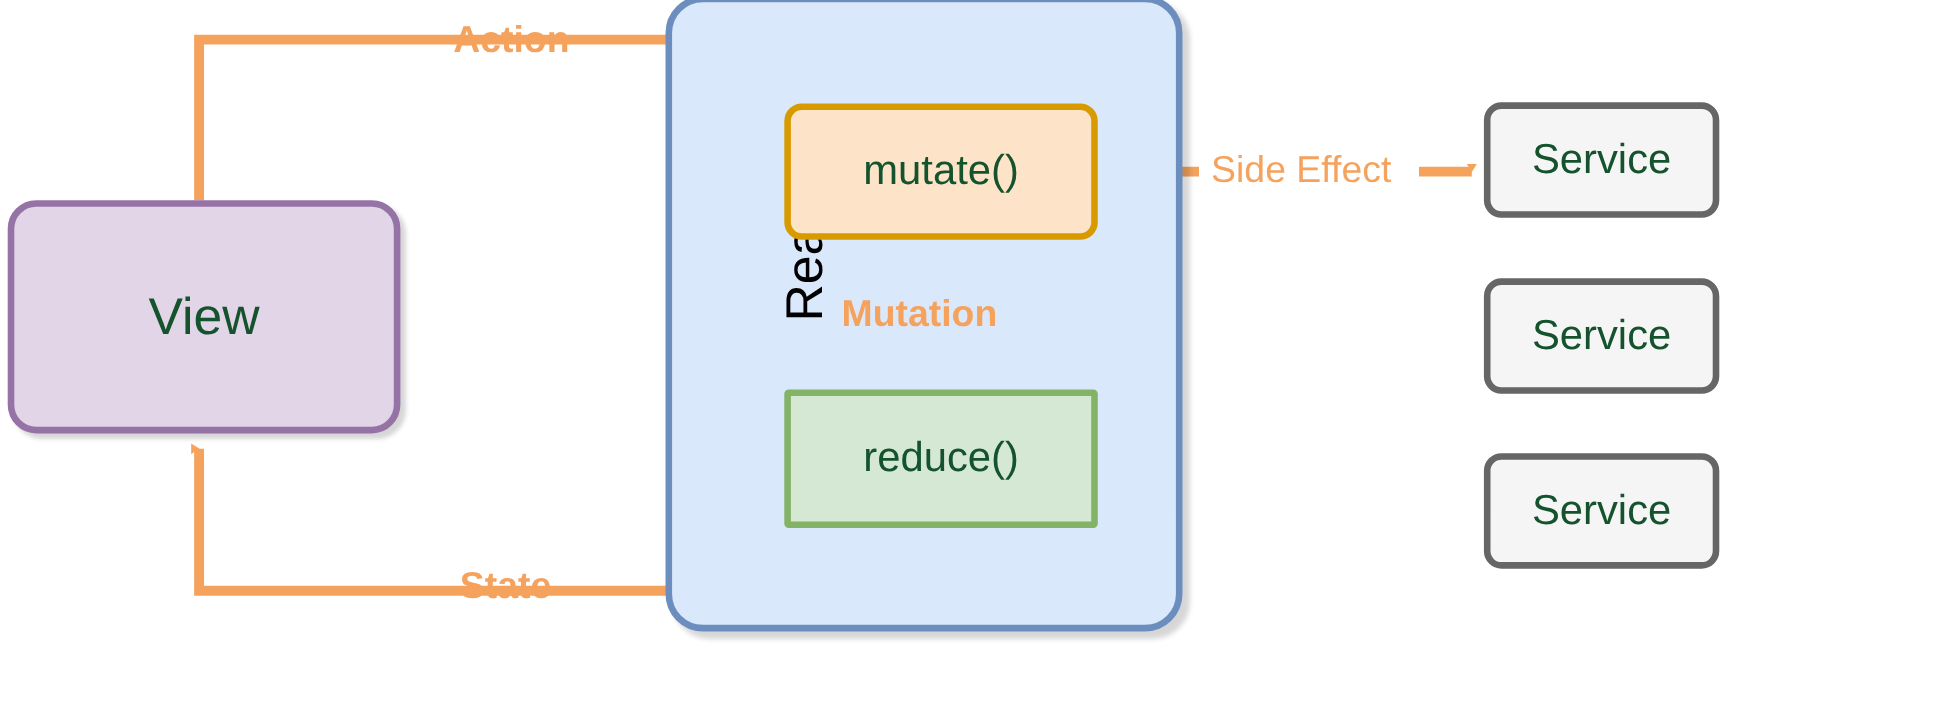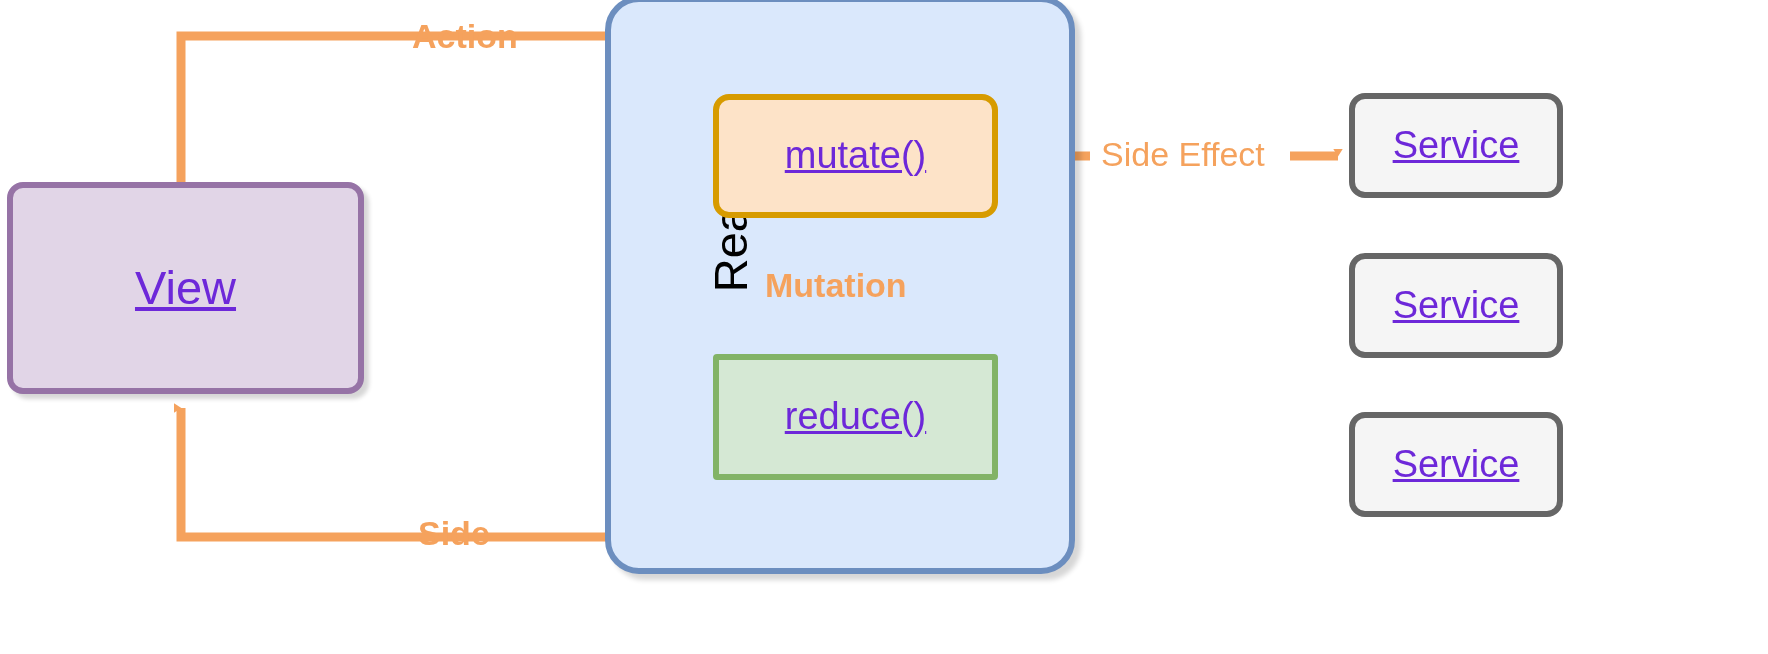--- a/index.html
+++ b/index.html
@@ -27,34 +27,33 @@
   }
 
   
   .node {
     position: absolute;
     box-sizing: border-box;
     display: flex;
     align-items: center;
     justify-content: center;
     text-align: center;
-    color: #6d28d9;
+    color: #14532d;
     line-height: 1.1;
-    text-decoration: underline;
   }
 
   
   .node-view {
     left: 7px;
     top: 182px;
     width: 357px;
     height: 212px;
     background: #e1d5e7;
     border: 6px solid #9673a6;
-    border-radius: 16px;
+    border-radius: 26px;
     font-size: 47px;
     box-shadow: 5px 5px 4px rgba(0,0,0,0.16);
   }
 
   
   .node-reactor {
     left: 605px;
     top: -4px;
     width: 470px;
     height: 578px;
@@ -198,16 +197,16 @@
   <div class="node node-mutate">mutate()</div>
 
   <div class="node node-reduce">reduce()</div>
 
   <div class="node node-service service-1">Service</div>
   <div class="node node-service service-2">Service</div>
   <div class="node node-service service-3">Service</div>
 
   <div class="edge-label edge-label-bold label-action">Action</div>
   <div class="edge-label edge-label-bold label-mutation">Mutation</div>
-  <div class="edge-label edge-label-bold label-state">Side</div>
+  <div class="edge-label edge-label-bold label-state">State</div>
   <div class="edge-label label-side-effect">Side Effect</div>
 
 </div>
 
 </body></html>

